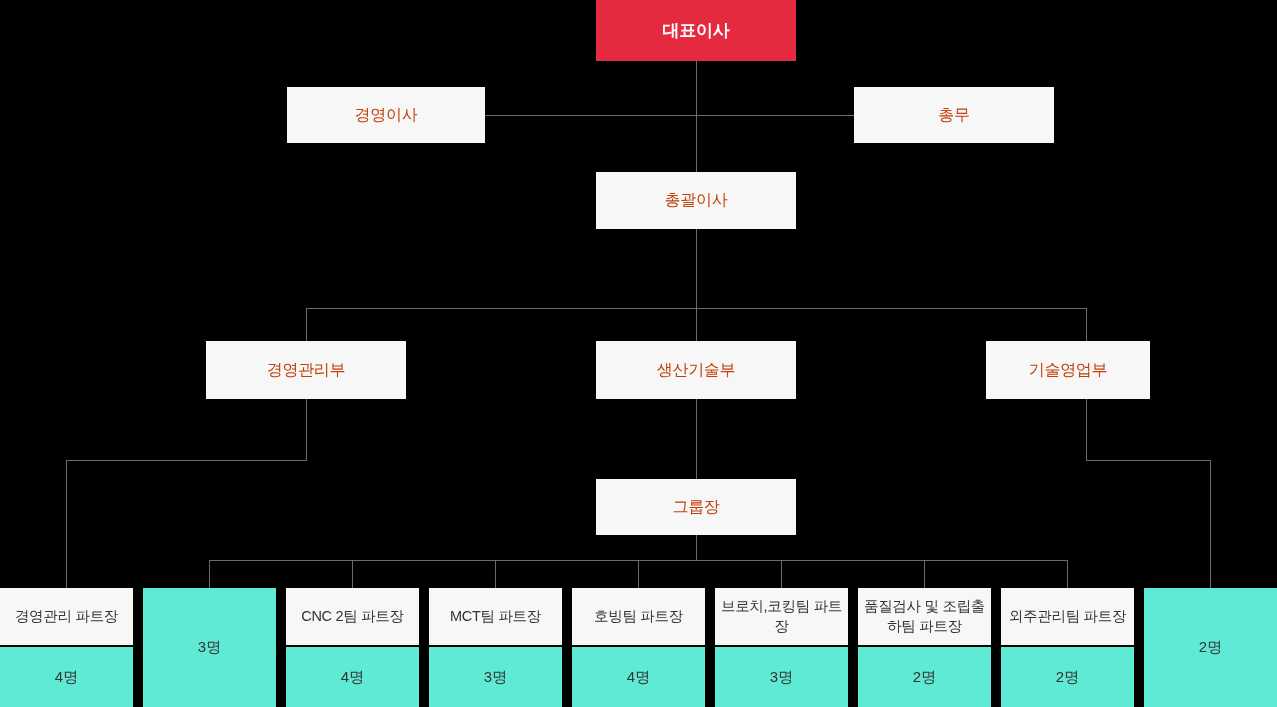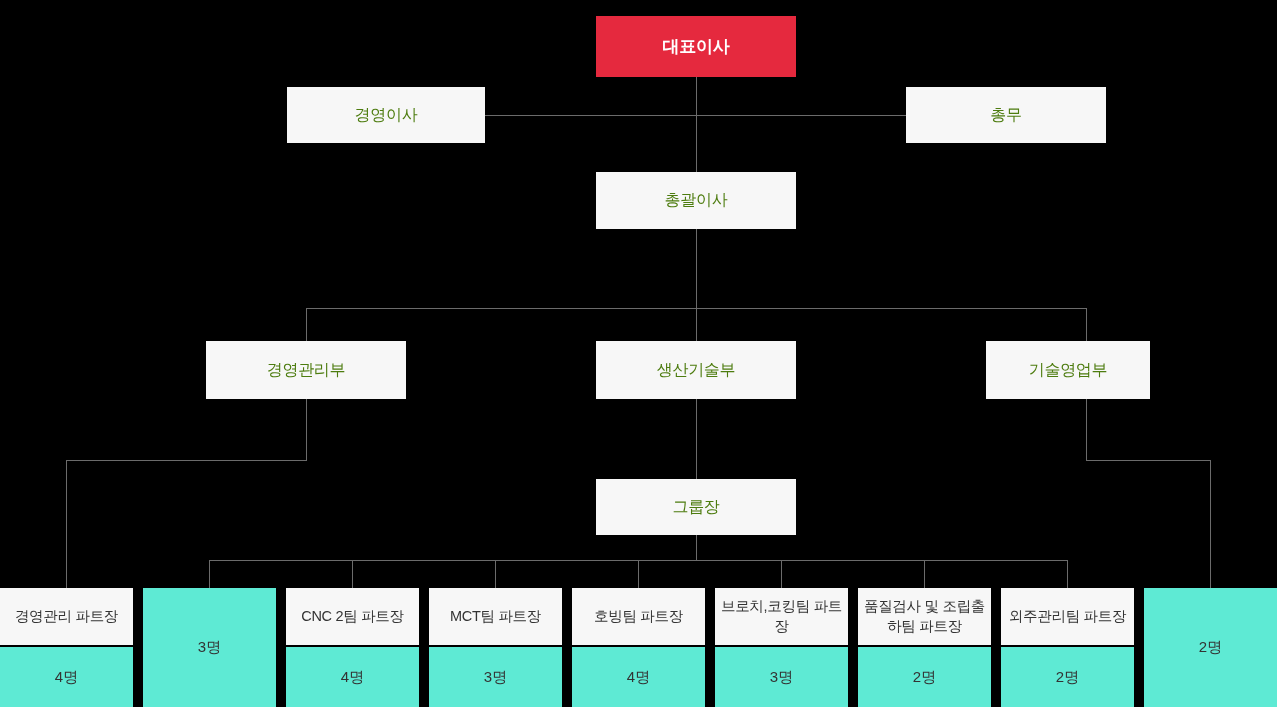--- a/index.html
+++ b/index.html
@@ -11,21 +11,21 @@
     background: #000000;
     overflow: hidden;
   }
   .line { position: absolute; background: #6b6b6b; }
   .box {
     position: absolute;
     display: flex;
     align-items: center;
     justify-content: center;
     background: #f7f7f7;
-    color: #4d7c0f;
+    color: #c2410c;
     font-size: 16px;
     letter-spacing: -0.3px;
     box-sizing: border-box;
   }
   .box.accent {
     background: #e5293e;
     color: #ffffff;
     font-weight: bold;
     font-size: 17px;
   }
@@ -83,23 +83,23 @@
   <div class="line" style="left:696px; top:535px; width:1px;   height:25px"></div>
   <div class="line" style="left:209px; top:560px; width:859px; height:1px"></div>
   <div class="line" style="left:209px; top:560px; width:1px;   height:28px"></div>
   <div class="line" style="left:352px; top:560px; width:1px;   height:28px"></div>
   <div class="line" style="left:495px; top:560px; width:1px;   height:28px"></div>
   <div class="line" style="left:638px; top:560px; width:1px;   height:28px"></div>
   <div class="line" style="left:781px; top:560px; width:1px;   height:28px"></div>
   <div class="line" style="left:924px; top:560px; width:1px;   height:28px"></div>
   <div class="line" style="left:1067px;top:560px; width:1px;   height:28px"></div>
 
-  <div class="box accent" style="left:596px; top:16px;   width:200px; height:61px">대표이사</div>
+  <div class="box accent" style="left:596px; top:0px;   width:200px; height:61px">대표이사</div>
   <div class="box" style="left:287px; top:87px;  width:198px; height:56px">경영이사</div>
-  <div class="box" style="left:906px; top:87px;  width:200px; height:56px">총무</div>
+  <div class="box" style="left:854px; top:87px;  width:200px; height:56px">총무</div>
   <div class="box" style="left:596px; top:172px; width:200px; height:57px">총괄이사</div>
   <div class="box" style="left:206px; top:341px; width:200px; height:58px">경영관리부</div>
   <div class="box" style="left:596px; top:341px; width:200px; height:58px">생산기술부</div>
   <div class="box" style="left:986px; top:341px; width:164px; height:58px">기술영업부</div>
   <div class="box" style="left:596px; top:479px; width:200px; height:56px">그룹장</div>
 
   <div class="col" style="left:0px">
     <div class="title">경영관리 파트장</div>
     <div class="count">4명</div>
   </div>

